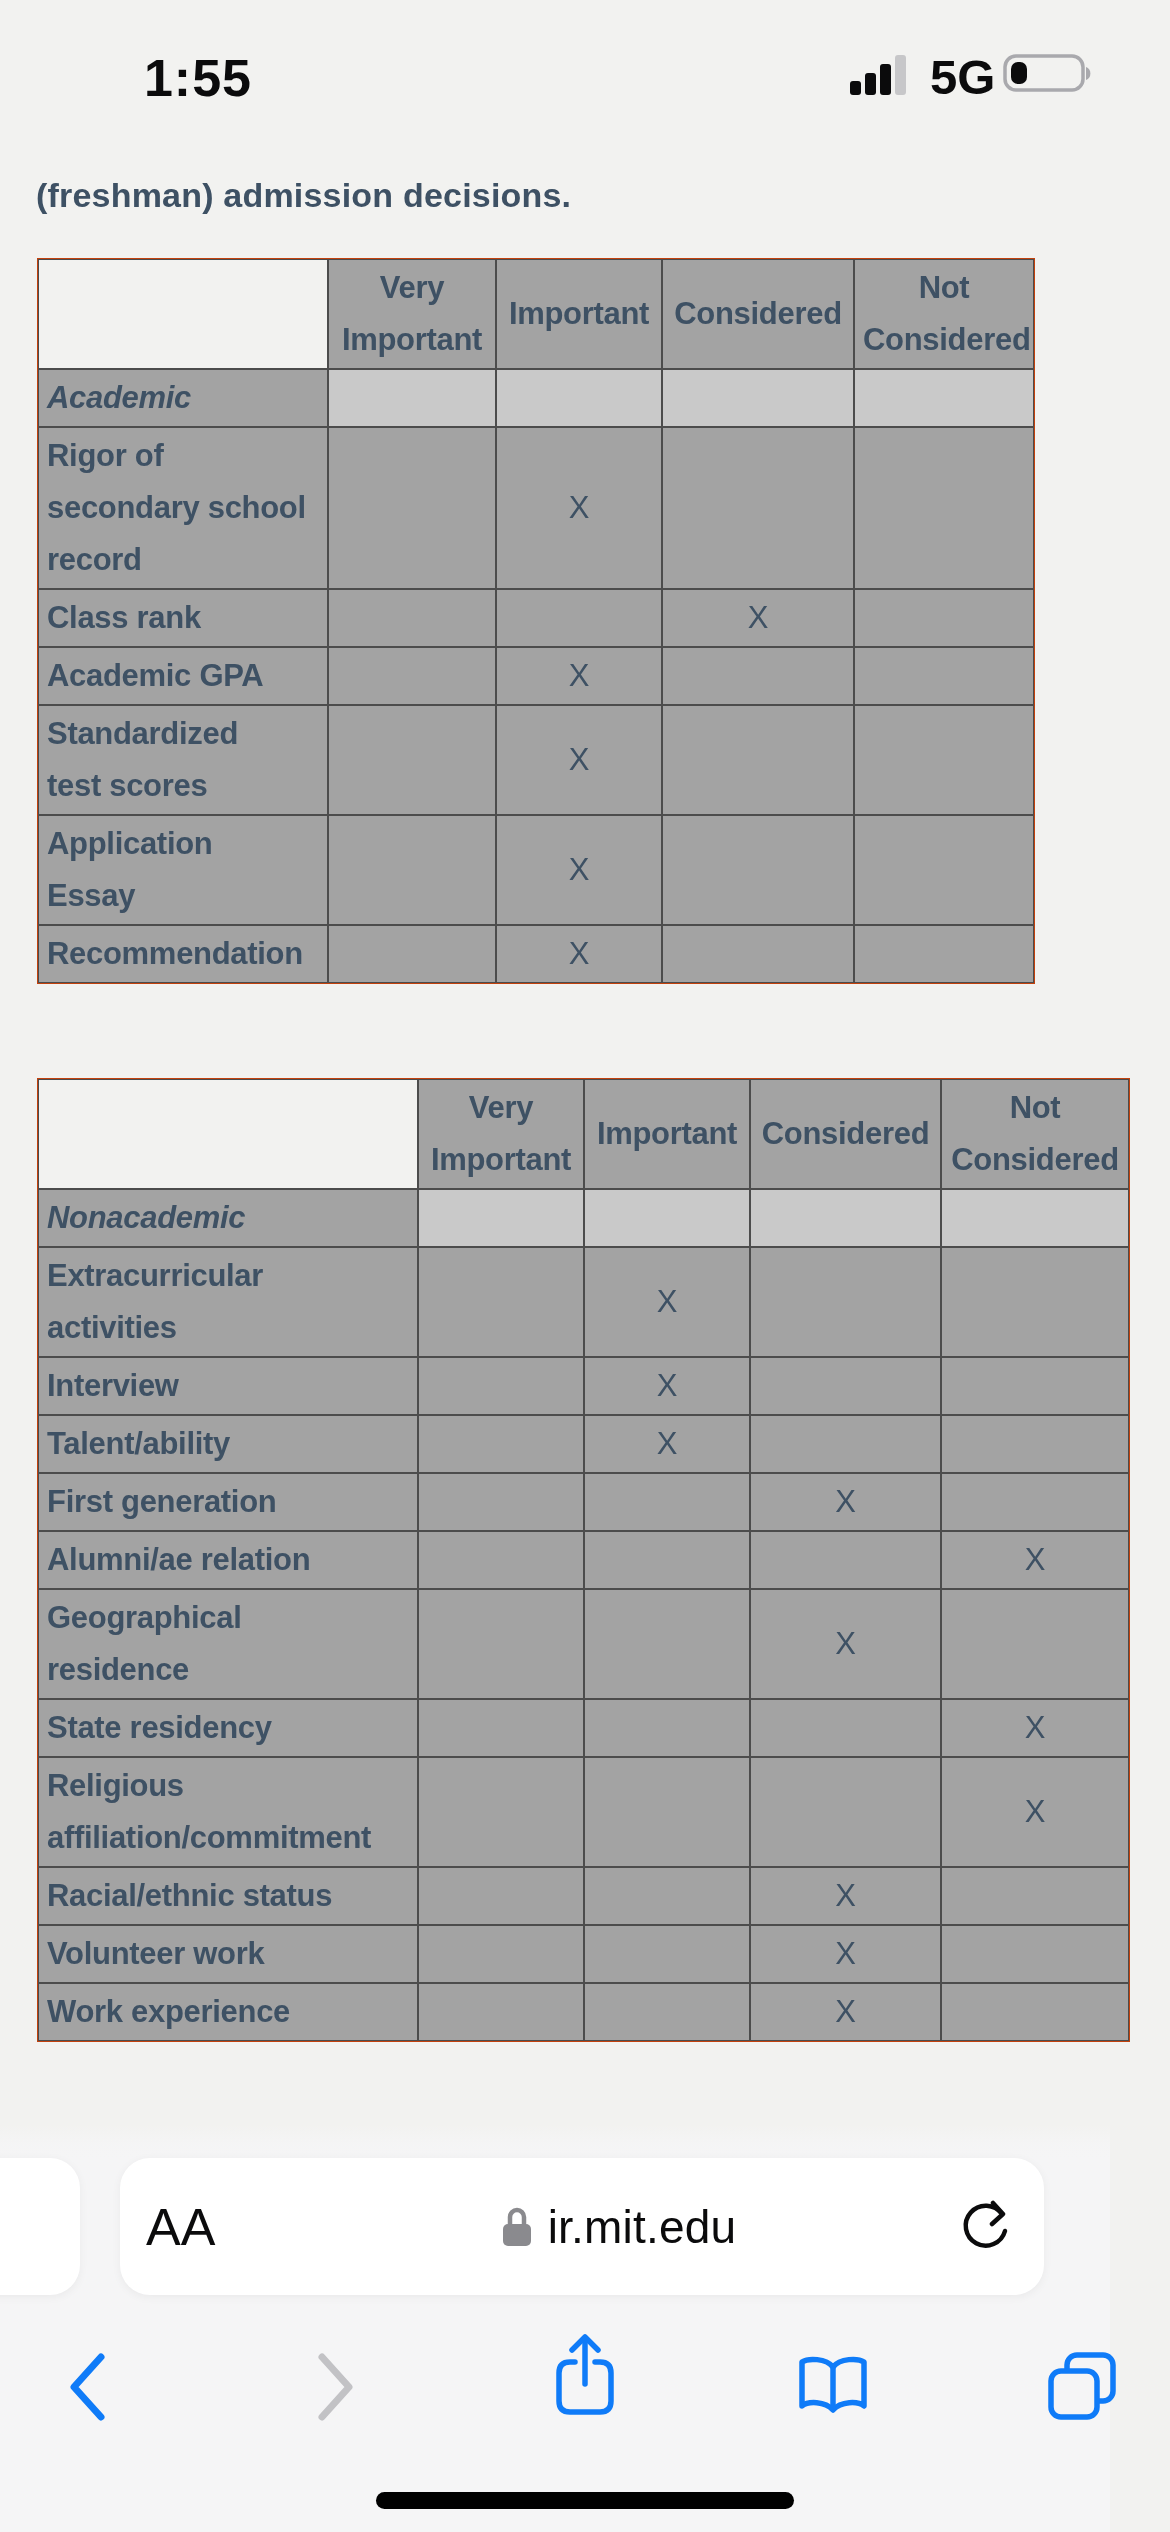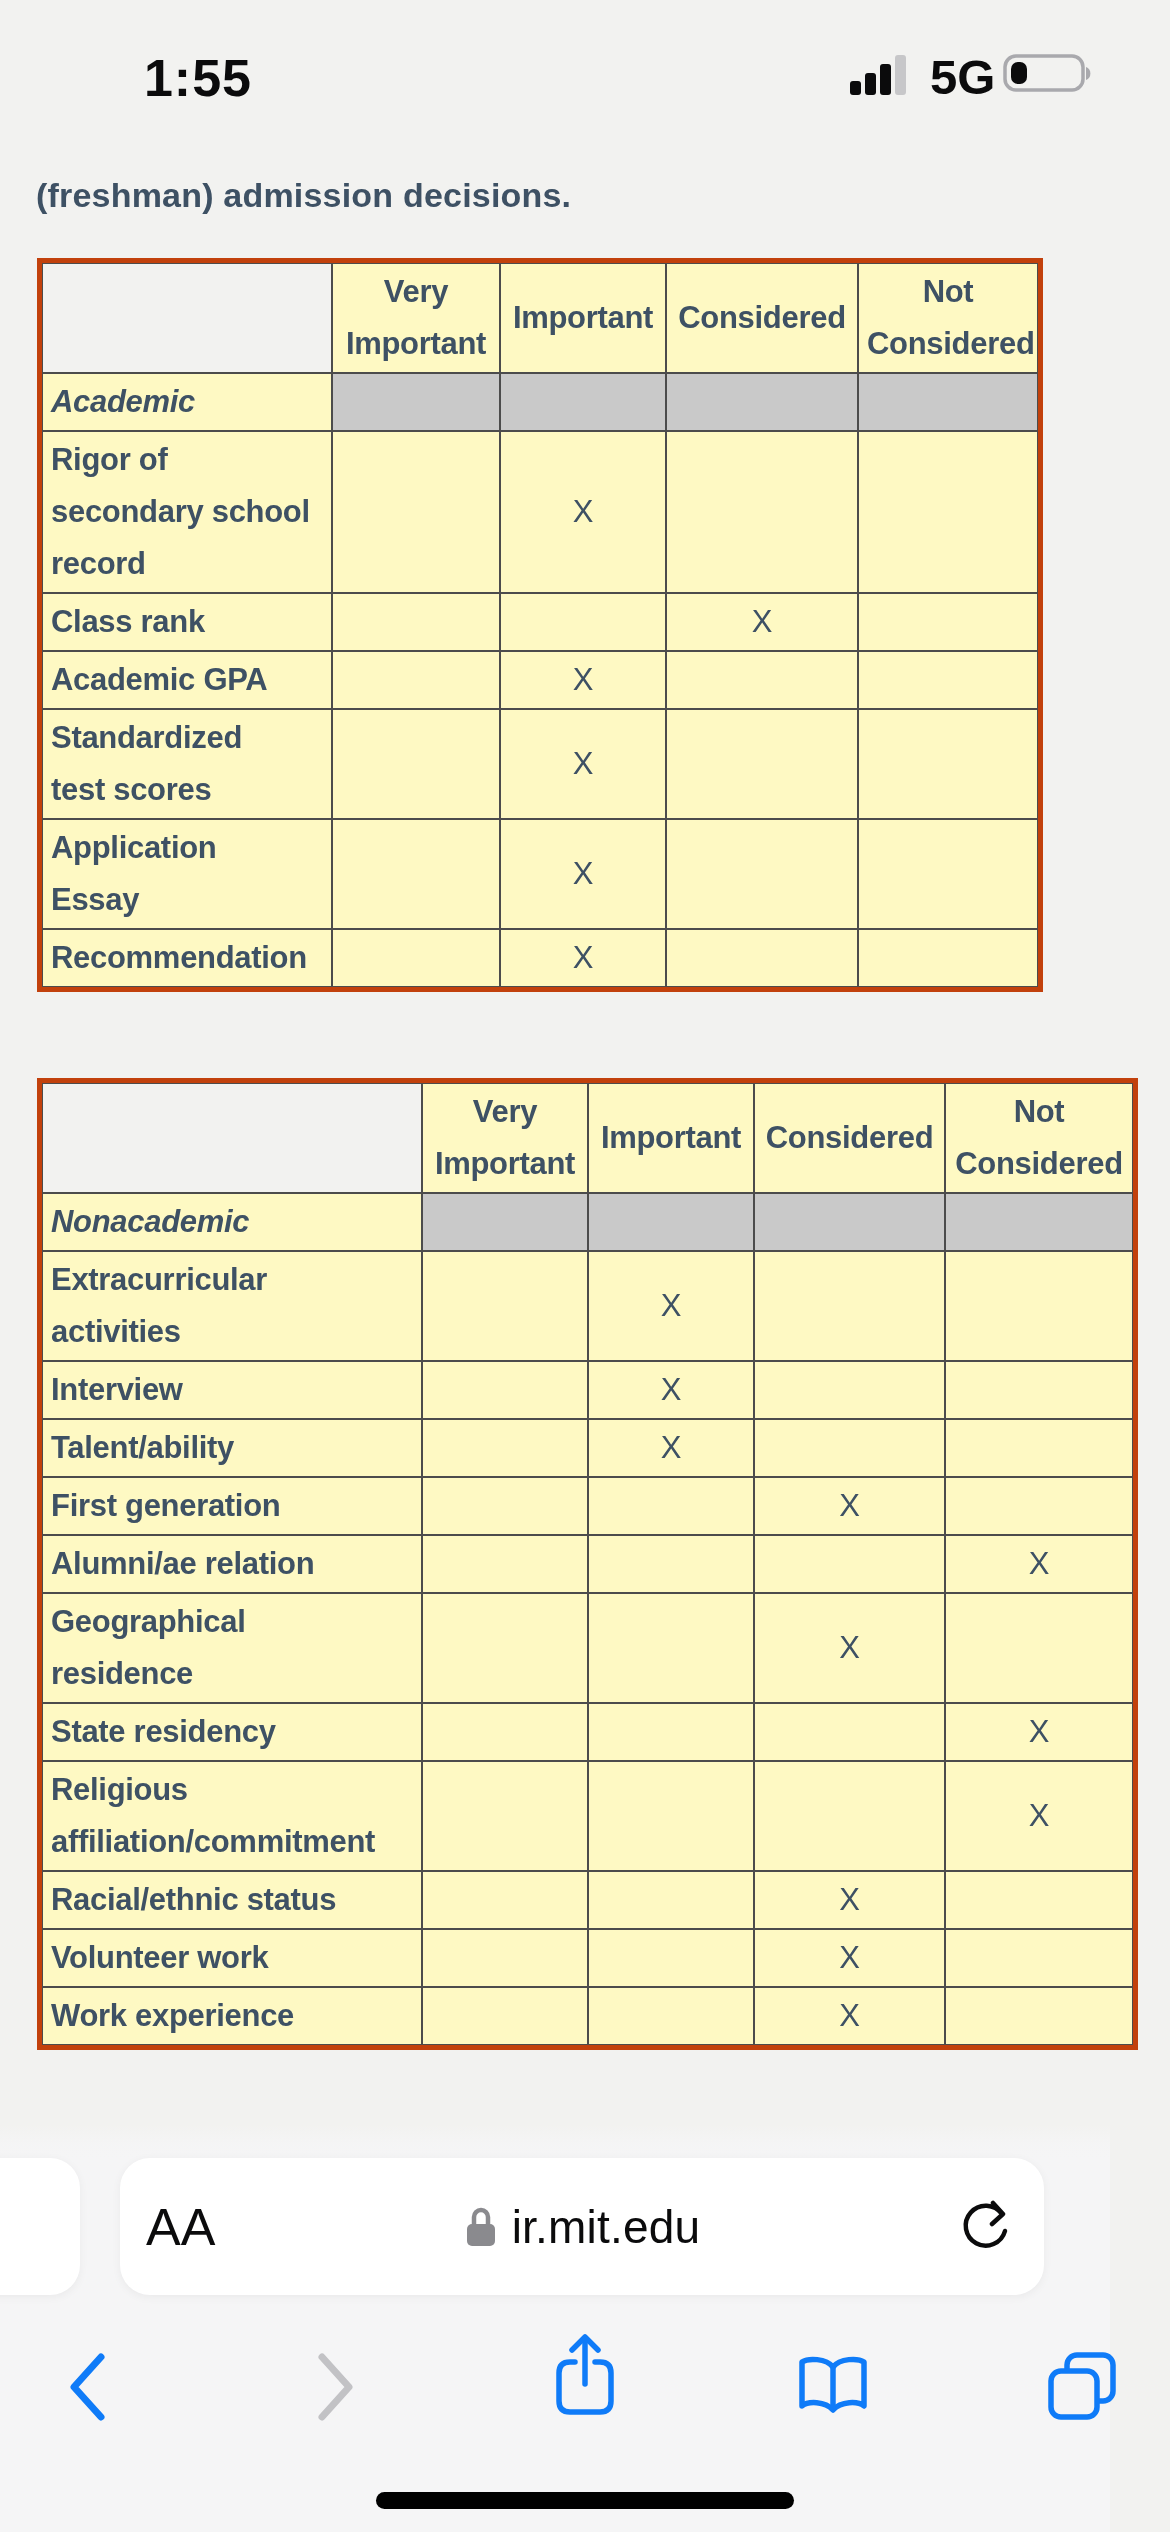--- a/index.html
+++ b/index.html
@@ -21,21 +21,21 @@
   .sig{position:absolute;left:0;top:2px;}
   .batt{position:absolute;left:153px;top:4px;}
   
   .intro{
     position:absolute;left:36px;top:134px;width:1100px;
     font-size:34px;font-weight:700;color:#3e5164;line-height:54px;letter-spacing:0.2px;
   }
   
   table.factors{
     position:absolute;border-collapse:separate;border-spacing:0;table-layout:fixed;
-    border:5px solid #c2410c;background:#fef9c3;
+    border:1px solid #c2410c;background:#a3a3a3;
   }
   table.t1{left:37px;top:258px;width:996px;}
   table.t2{left:37px;top:1078px;width:1091px;}
   table.factors td, table.factors th{
     border:1px solid #4c4c4c;padding:2px 8px;vertical-align:middle;
     font-size:31px;line-height:52px;color:#3e5164;letter-spacing:-0.3px;
     overflow:hidden;
   }
   th.col-header{font-weight:700;text-align:center;padding:2px 2px;}
   th.corner-cell{background:#f2f2f0;}
@@ -56,21 +56,21 @@
     position:absolute;left:120px;top:34px;width:924px;height:137px;
     background:#ffffff;border-radius:30px;box-shadow:0 2px 10px rgba(0,0,0,0.05);
   }
   .reader-button{
     position:absolute;left:26px;top:0;height:137px;display:flex;align-items:center;
     color:#0b0b0c;font-size:52px;font-weight:400;line-height:52px;
   }
   .reader-button::first-letter{font-size:34px;}
   .url-center{
     position:absolute;left:0;top:0;width:100%;height:137px;
-    display:flex;align-items:center;justify-content:center;gap:14px;
+    display:flex;align-items:center;justify-content:center;gap:14px;padding-left:36px;
   }
   .url-text{font-size:46px;font-weight:400;color:#0b0b0c;letter-spacing:0.2px;}
   .refresh-button{position:absolute;right:34px;top:42px;width:52px;height:56px;}
   .toolbar{position:absolute;left:0;top:0;width:100%;height:100%;}
   .tb-btn{position:absolute;top:208px;width:120px;height:110px;display:flex;align-items:center;justify-content:center;background:none;border:none;padding:0;}
   .tb-back{left:27px;}
   .tb-fwd{left:276px;}
   .tb-share{left:525px;}
   .tb-book{left:773px;}
   .tb-tabs{left:1022px;}

